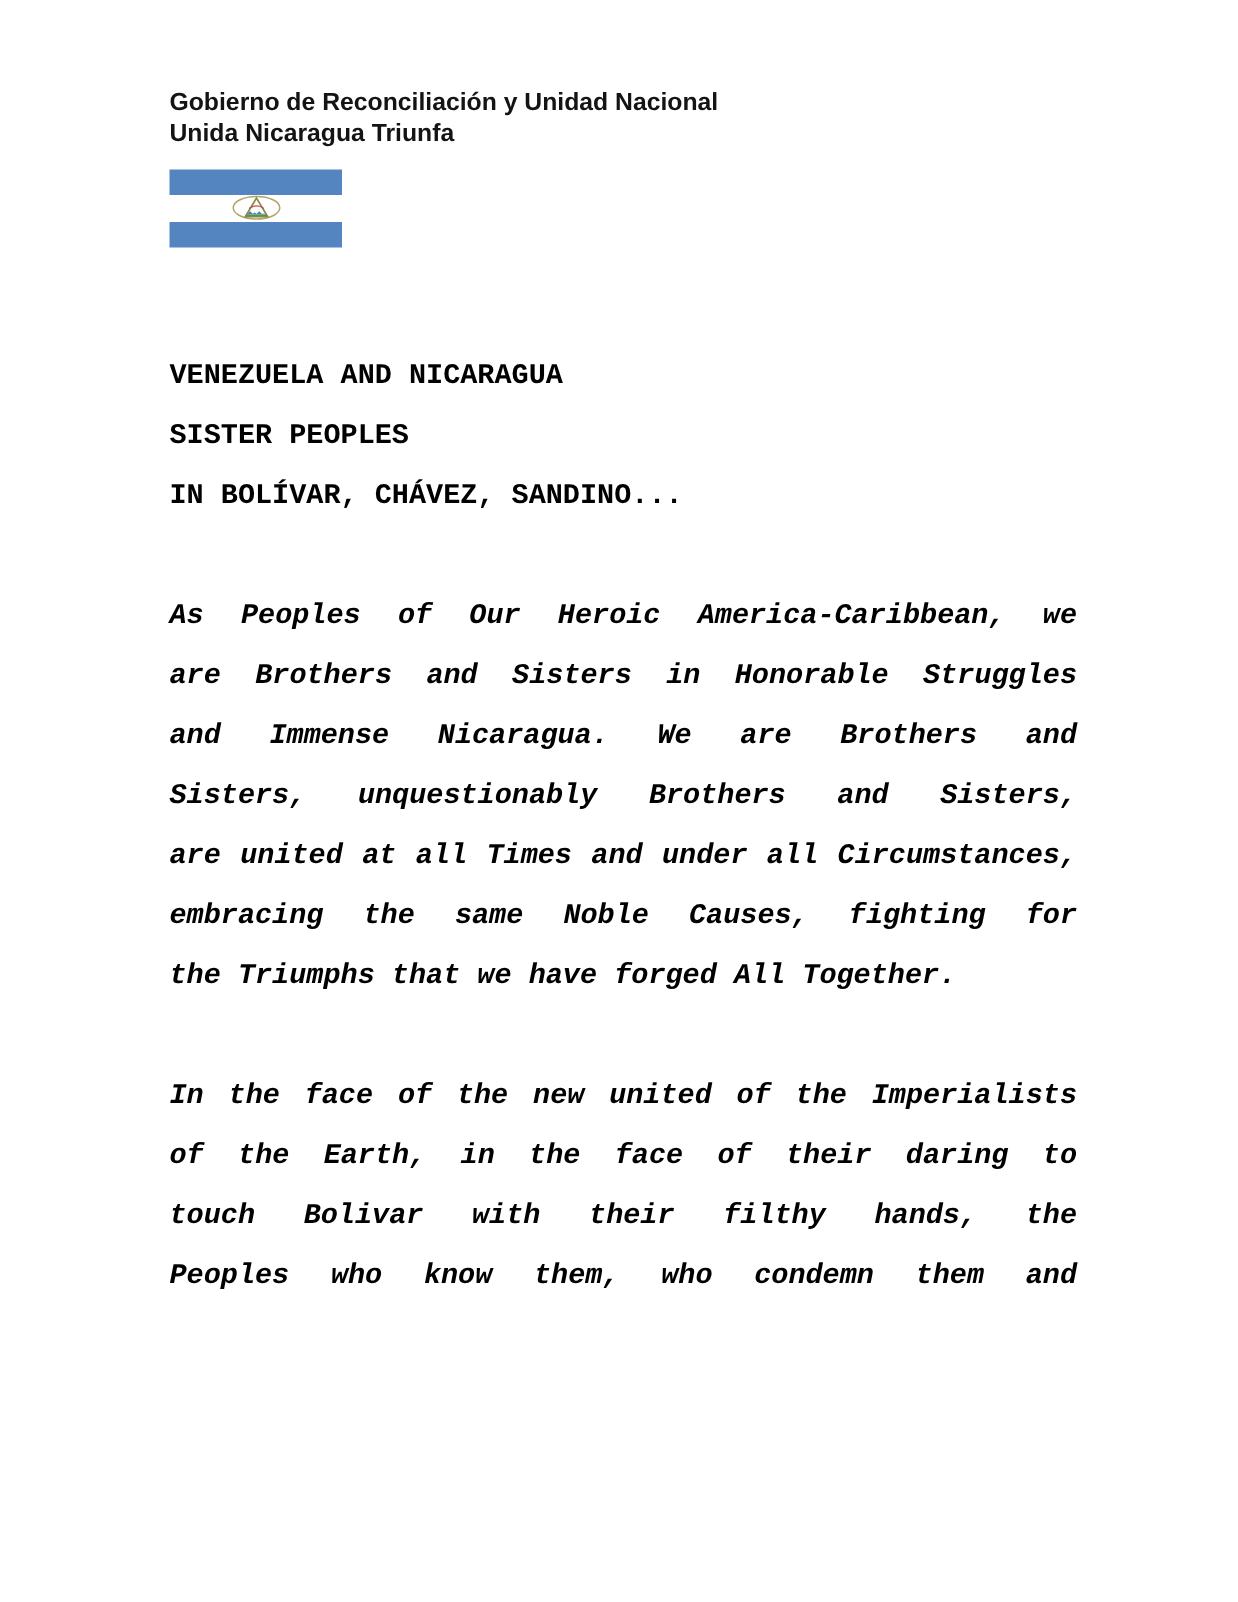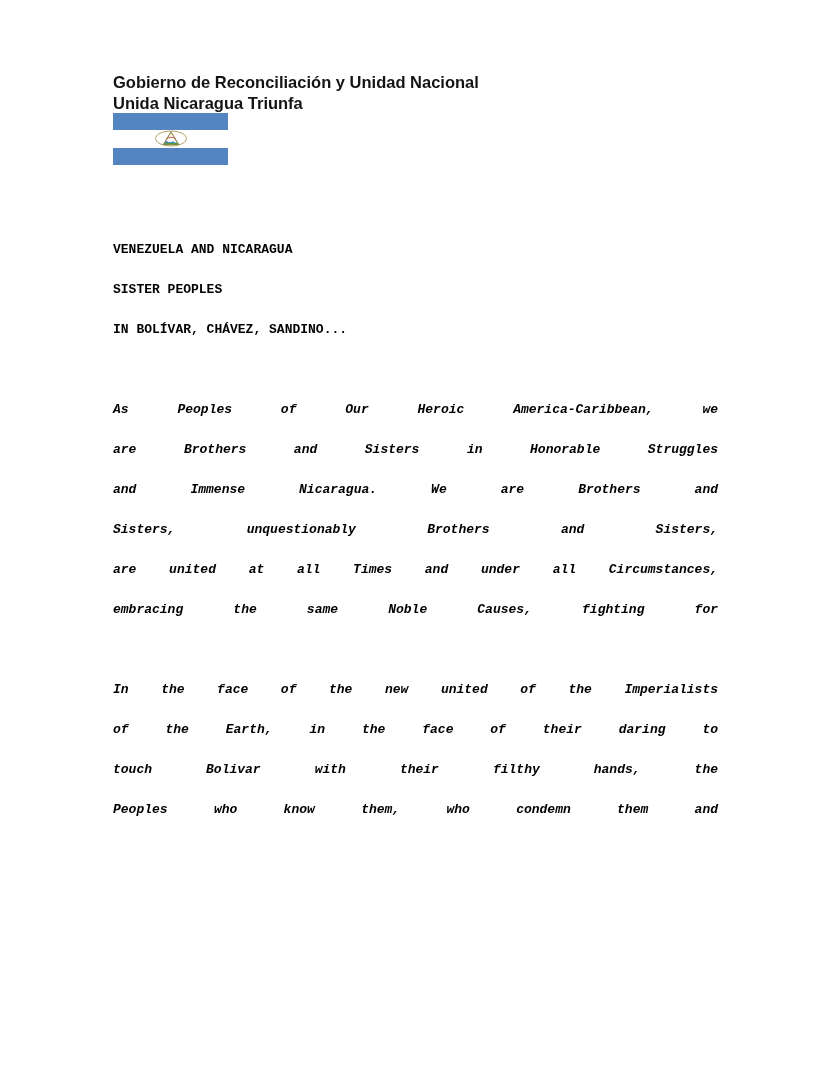--- a/index.html
+++ b/index.html
@@ -10,21 +10,21 @@
     height: 1068px;
     background: #ffffff;
     overflow: hidden;
     font-family: "Liberation Sans", sans-serif;
   }
 
   
   .letterhead {
     position: absolute;
     left: 113px;
-    top: 72px;
+    top: 58px;
   }
   .lh-line {
     font-family: "Liberation Sans", "DejaVu Sans", sans-serif;
     font-weight: bold;
     font-size: 16.5px;
     line-height: 21px;
     color: #141414;
     white-space: nowrap;
   }
 
@@ -49,21 +49,21 @@
   .emblem-svg { display: block; }
 
   
   .doc {
     position: absolute;
     left: 113px;
     top: 230px;
     width: 605px;
     font-family: "Liberation Mono", "DejaVu Sans Mono", monospace;
     font-weight: bold;
-    font-size: 13px;
+    font-size: 19px;
     color: #000000;
   }
   .tline {
     height: 40px;
     line-height: 40px;
     white-space: nowrap;
     text-align: left;
   }
   .para { margin-top: 40px; font-style: italic; }
   .pline {
@@ -109,20 +109,21 @@
       <div class="tline">IN BOLÍVAR, CHÁVEZ, SANDINO...</div>
     </div>
 
     <div class="para">
       <div class="pline">As Peoples of Our Heroic America-Caribbean, we</div>
       <div class="pline">are Brothers and Sisters in Honorable Struggles</div>
       <div class="pline">and Immense Nicaragua. We are Brothers and</div>
       <div class="pline">Sisters, unquestionably Brothers and Sisters,</div>
       <div class="pline">are united at all Times and under all Circumstances,</div>
       <div class="pline">embracing the same Noble Causes, fighting for</div>
+      <div class="pline plain">the Triumphs that we have forged All Together.</div>
     </div>
 
     <div class="para">
       <div class="pline">In the face of the new united of the Imperialists</div>
       <div class="pline">of the Earth, in the face of their daring to</div>
       <div class="pline">touch Bolivar with their filthy hands, the</div>
       <div class="pline">Peoples who know them, who condemn them and</div>
     </div>
 
   </div>

